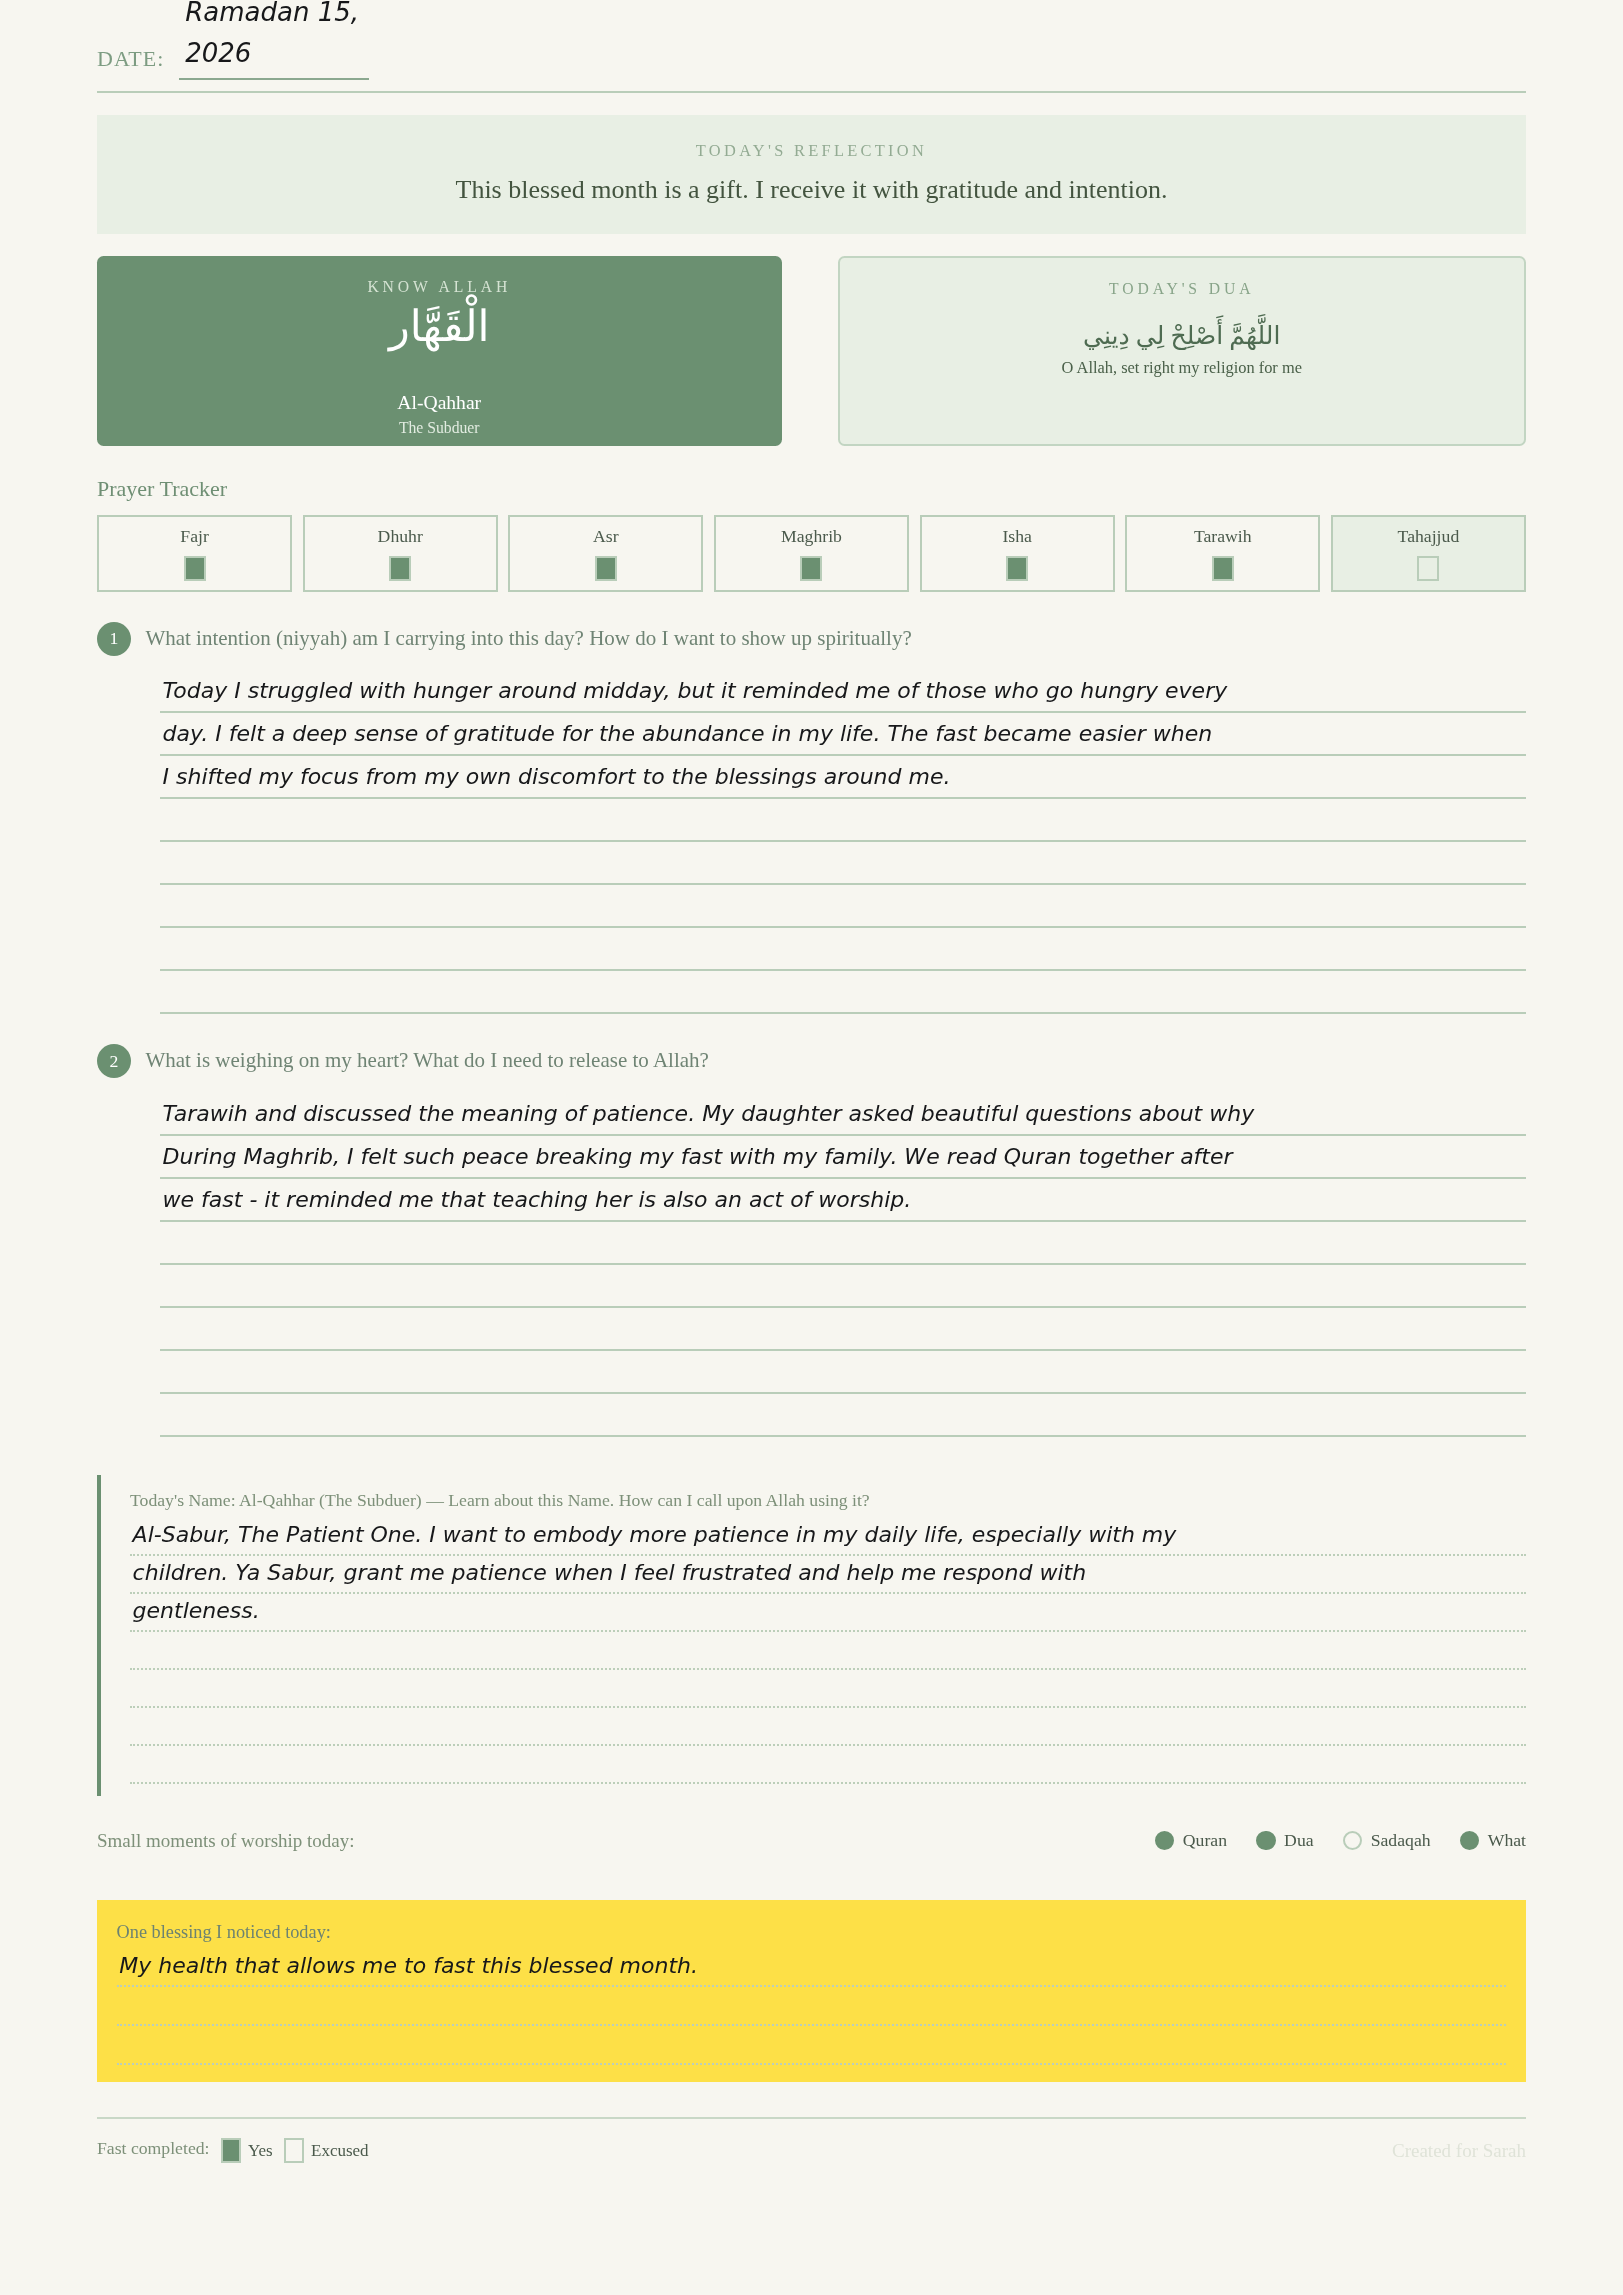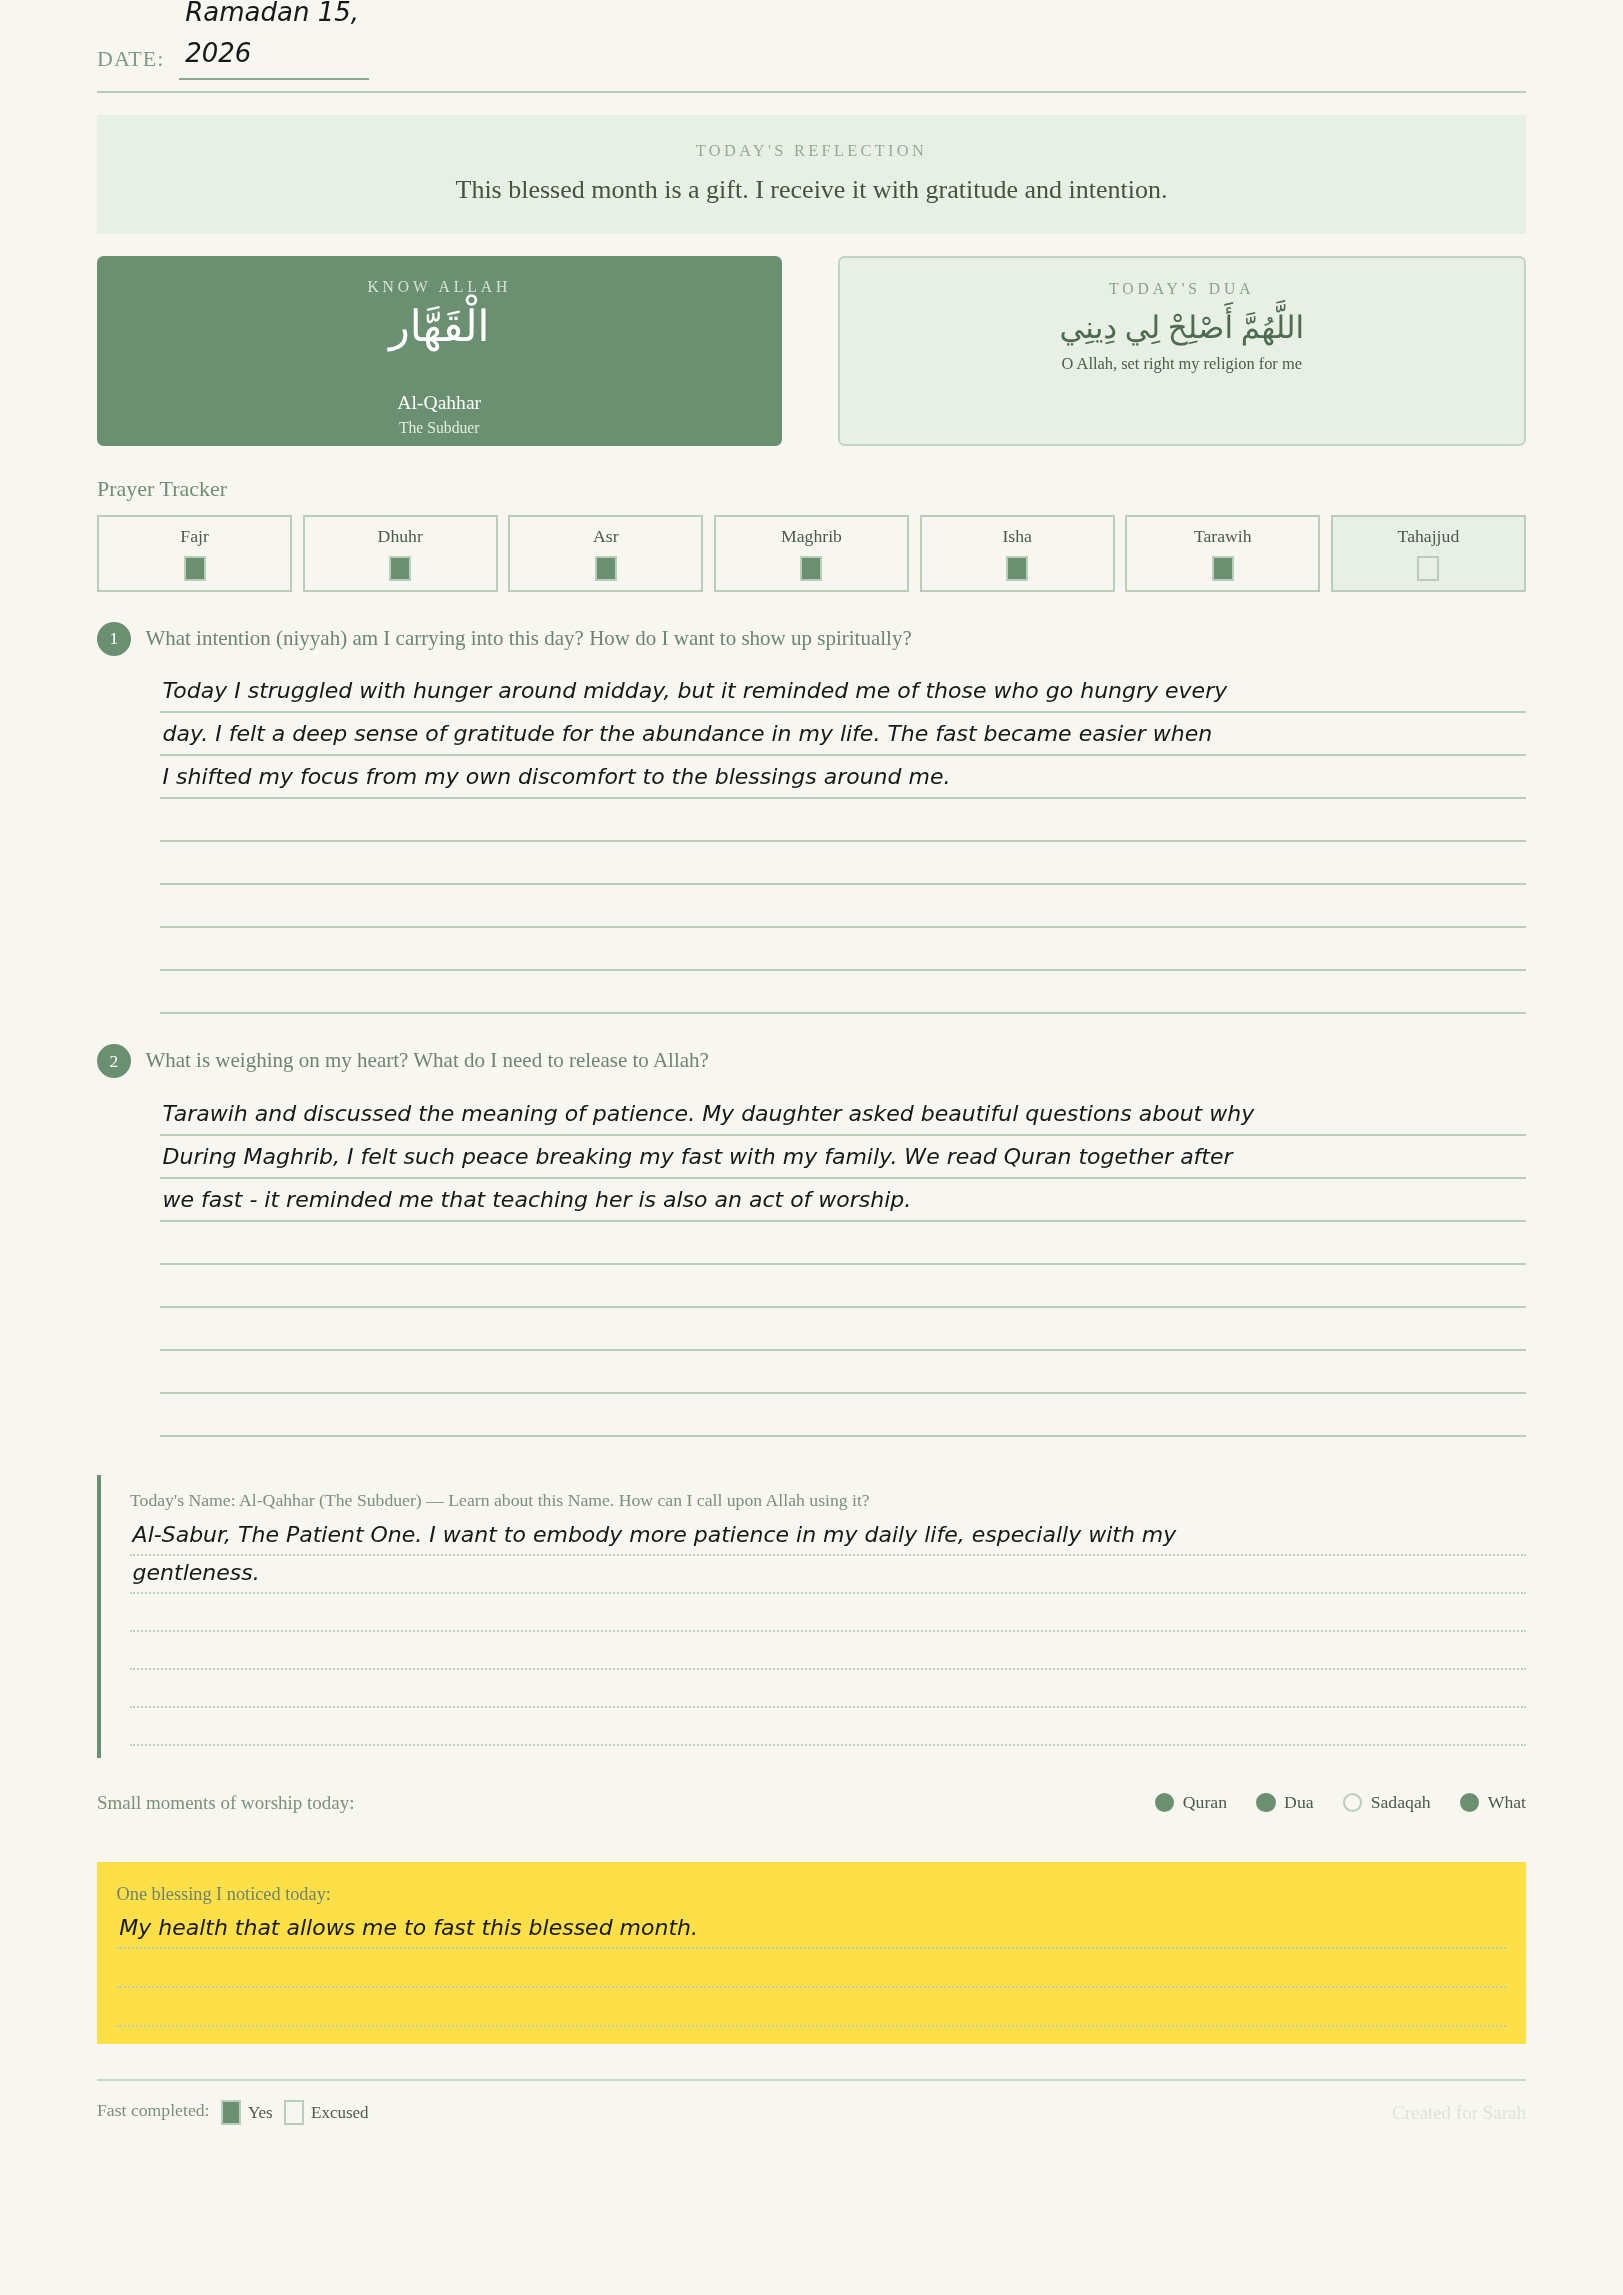--- a/index.html
+++ b/index.html
@@ -102,21 +102,21 @@
     letter-spacing: 3.9px;
   }
   .card-name .card-label { color: #d5e3d3; }
   .card-dua .card-label { color: #88a489; }
   .card-arabic {
     font-size: 43px;
     line-height: 1.25;
     margin-top: 3.9px;
     direction: rtl;
   }
-  .card-dua .card-arabic { font-size: 31px; margin-top: 11px; }
+  .card-dua .card-arabic { font-size: 25px; margin-top: 22px; }
   .card-translit {
     font-size: 19.6px;
     margin-top: 38px;
   }
   .card-meaning {
     font-size: 15.7px;
     margin-top: 5.2px;
     color: #e2ece1;
   }
   .card-dua .card-trans {
@@ -425,20 +425,23 @@
   </div>
     </div>
 
   <div class="name-block">
     <div class="name-prompt">Today's Name: Al-Qahhar (The Subduer) — Learn about this Name. How can I call upon Allah using it?</div>
     <div class="name-lines" id="name-lines">
   <div class="dline">
     <span class="hand">Al-Sabur, The Patient One. I want to embody more patience in my daily life, especially with my</span>
   </div>
   <div class="dline">
+    <span class="hand">children. Ya Sabur, grant me patience when I feel frustrated and help me respond with</span>
+  </div>
+  <div class="dline">
     <span class="hand">gentleness.</span>
   </div>
   <div class="dline">
     <span class="hand"></span>
   </div>
   <div class="dline">
     <span class="hand"></span>
   </div>
   <div class="dline">
     <span class="hand"></span>

